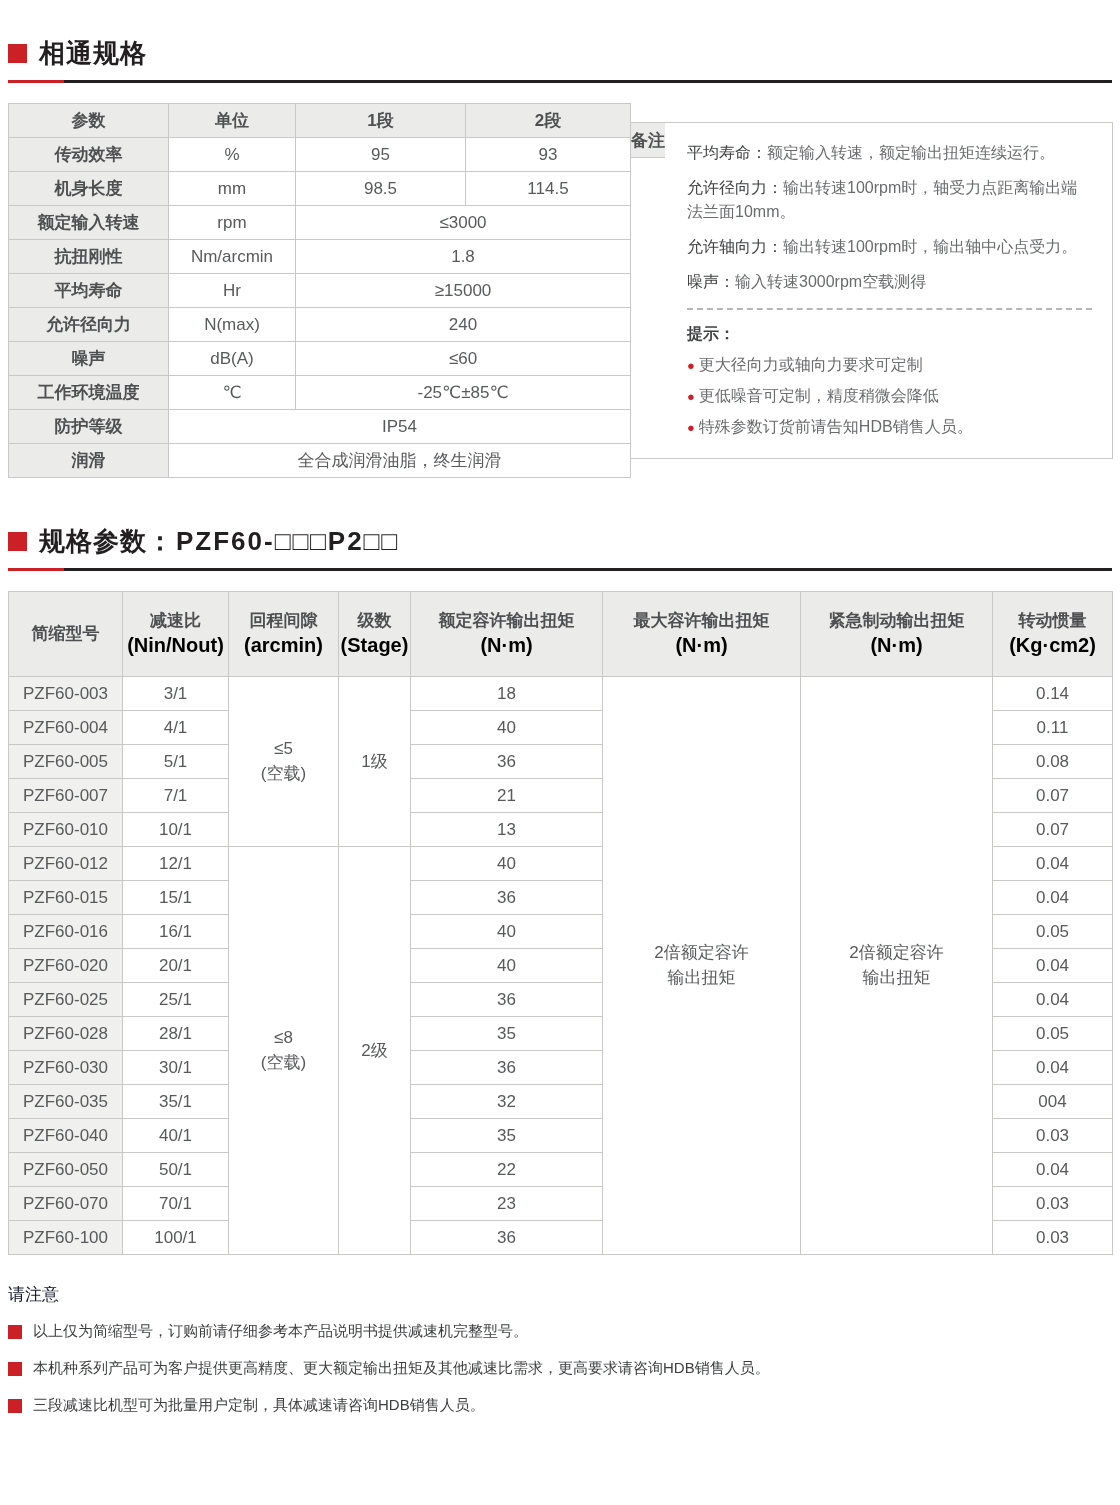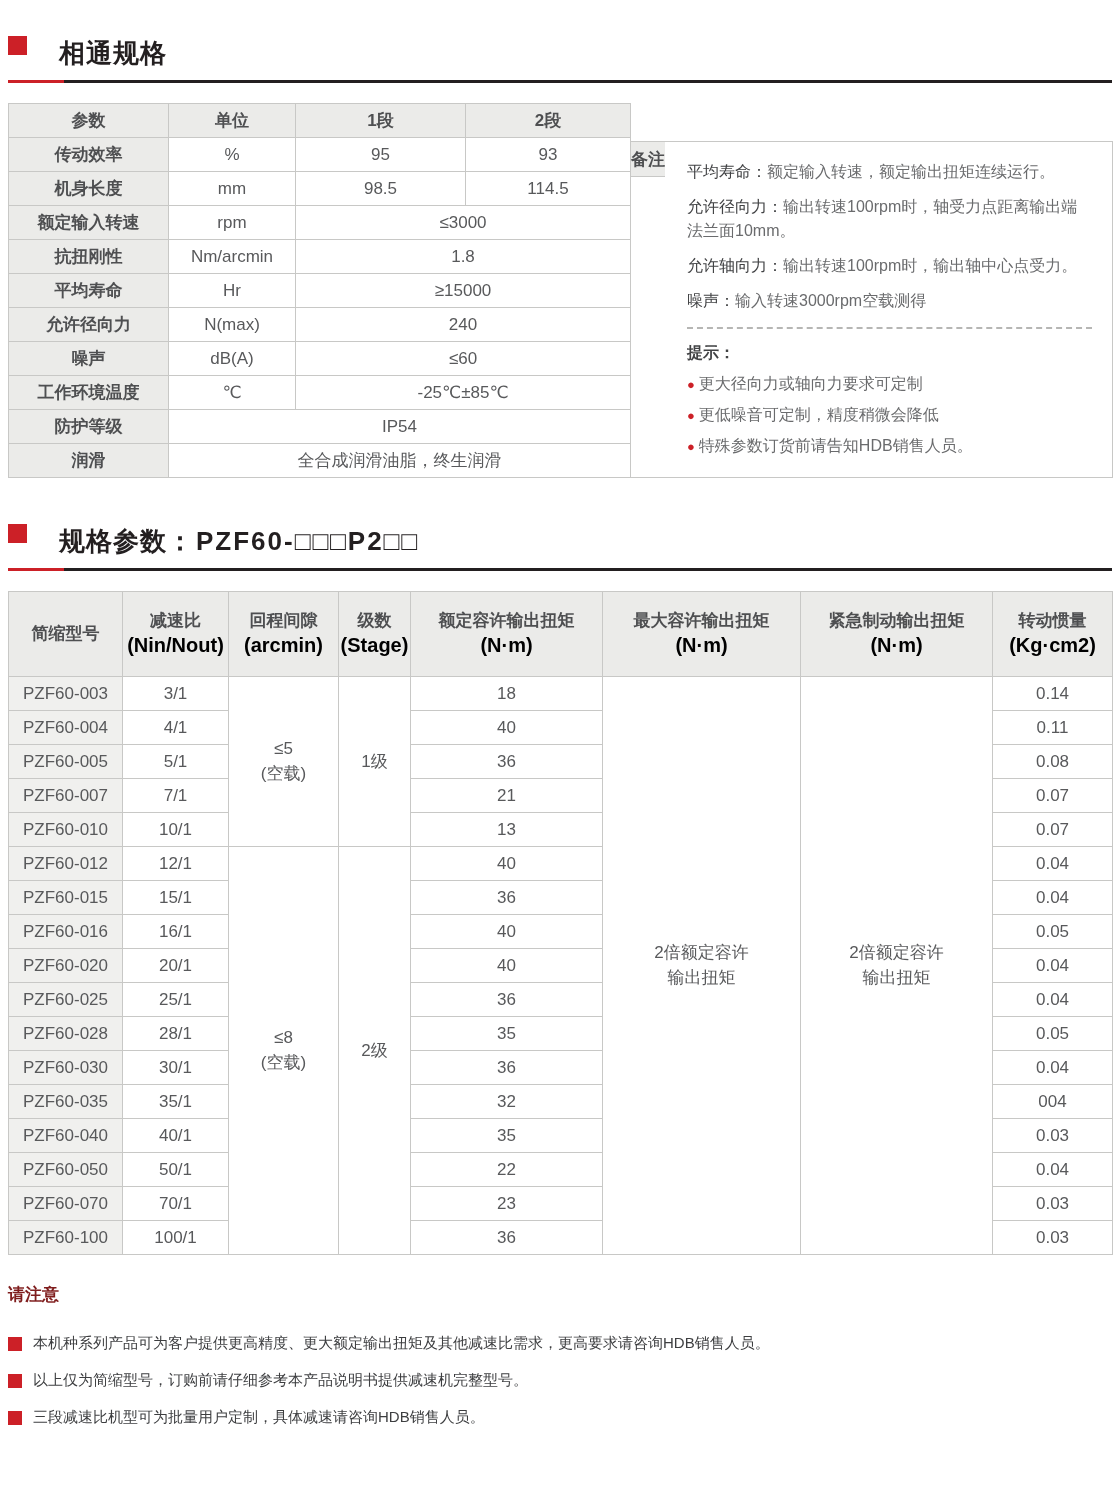--- a/index.html
+++ b/index.html
@@ -6,29 +6,29 @@
   html,body{background:#ffffff}
   body{
     width:1120px;
     font-family:"Liberation Sans","DejaVu Sans",sans-serif;
     color:#58595b;
   }
   .page{padding:36px 8px 30px}
 
   
   .sec-head{margin-bottom:20px}
-  .sec-head .bar{display:flex;align-items:flex-start;gap:32px}
+  .sec-head .bar{display:flex;align-items:center;gap:12px}
   .red-sq{width:19px;height:19px;background:#cc2027;flex:none}
   .sec-title{font-size:26px;font-weight:bold;color:#231f20;letter-spacing:1px;white-space:nowrap}
   .model-code{margin-left:2px;letter-spacing:2px}
   .rule{position:relative;height:3px;background:#231f20;margin-top:9px}
   .rule-red{position:absolute;left:0;top:0;width:56px;height:3px;background:#cc2027}
 
   
-  .spec-flex{display:flex;align-items:flex-end}
+  .spec-flex{display:flex;align-items:center}
   table{border-collapse:collapse;table-layout:fixed}
   .spec-table{width:622px;flex:none}
   .spec-table th,.spec-table td{
     border:1px solid #c8c8c6;height:34px;text-align:center;vertical-align:middle;
     font-size:17px;color:#58595b;overflow:hidden;
   }
   .spec-table th{background:#ebebe9;font-weight:bold;font-size:17px;color:#4e4f51}
   .param-cell{background:#ebebe9 !important;font-weight:bold;font-size:16px;color:#4e4f51 !important}
 
   .remarks{width:482px;flex:none;border:1px solid #c8c8c6;border-left:none;display:flex;flex-direction:row;background:#fff}
@@ -54,21 +54,21 @@
   }
   .model-table th{height:85px;background:#ebebe9;color:#4e4f51}
   .model-table td{height:34px}
   .th-line1{font-weight:bold;font-size:17px;line-height:1.35}
   .th-line2{font-weight:bold;font-size:20px;line-height:1.3;color:#000000}
   .model-cell{background:#f0f0ee}
   .merge-cell div{line-height:1.45}
 
   
   .notes{margin-top:28px}
-  .notes-title{color:#7f1d1d;font-weight:bold;font-size:17px;margin-bottom:28px}
+  .notes-title{color:#0f172a;font-weight:normal;font-size:17px;margin-bottom:16px}
   .note-item{display:flex;align-items:center;margin-bottom:18px;font-size:15px;color:#3d3e40}
   .note-sq{width:14px;height:14px;background:#cc2027;flex:none;margin-right:11px}
 </style>
 </head>
 <body>
 
 <div class="page">
 
   <div class="sec-head">
     <div class="bar">
@@ -353,25 +353,25 @@
           <td>0.03</td>
         </tr>
       </tbody>
   </table>
 
   <div class="notes">
     <div class="notes-title">请注意</div>
     <div id="notes-list">
         <div class="note-item">
           <span class="note-sq"></span>
-          <span>本机种系列产品可为客户提供更高精度、更大额定输出扭矩及其他减速比需求，更高要求请咨询HDB销售人员。</span>
+          <span>以上仅为简缩型号，订购前请仔细参考本产品说明书提供减速机完整型号。</span>
         </div>
         <div class="note-item">
           <span class="note-sq"></span>
-          <span>以上仅为简缩型号，订购前请仔细参考本产品说明书提供减速机完整型号。</span>
+          <span>本机种系列产品可为客户提供更高精度、更大额定输出扭矩及其他减速比需求，更高要求请咨询HDB销售人员。</span>
         </div>
         <div class="note-item">
           <span class="note-sq"></span>
           <span>三段减速比机型可为批量用户定制，具体减速请咨询HDB销售人员。</span>
         </div>
       </div>
   </div>
 
 </div>
 

